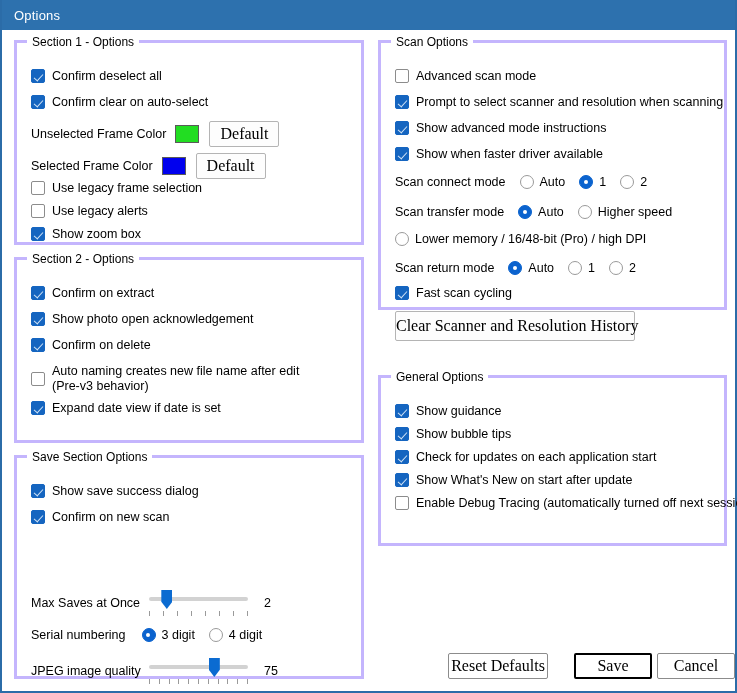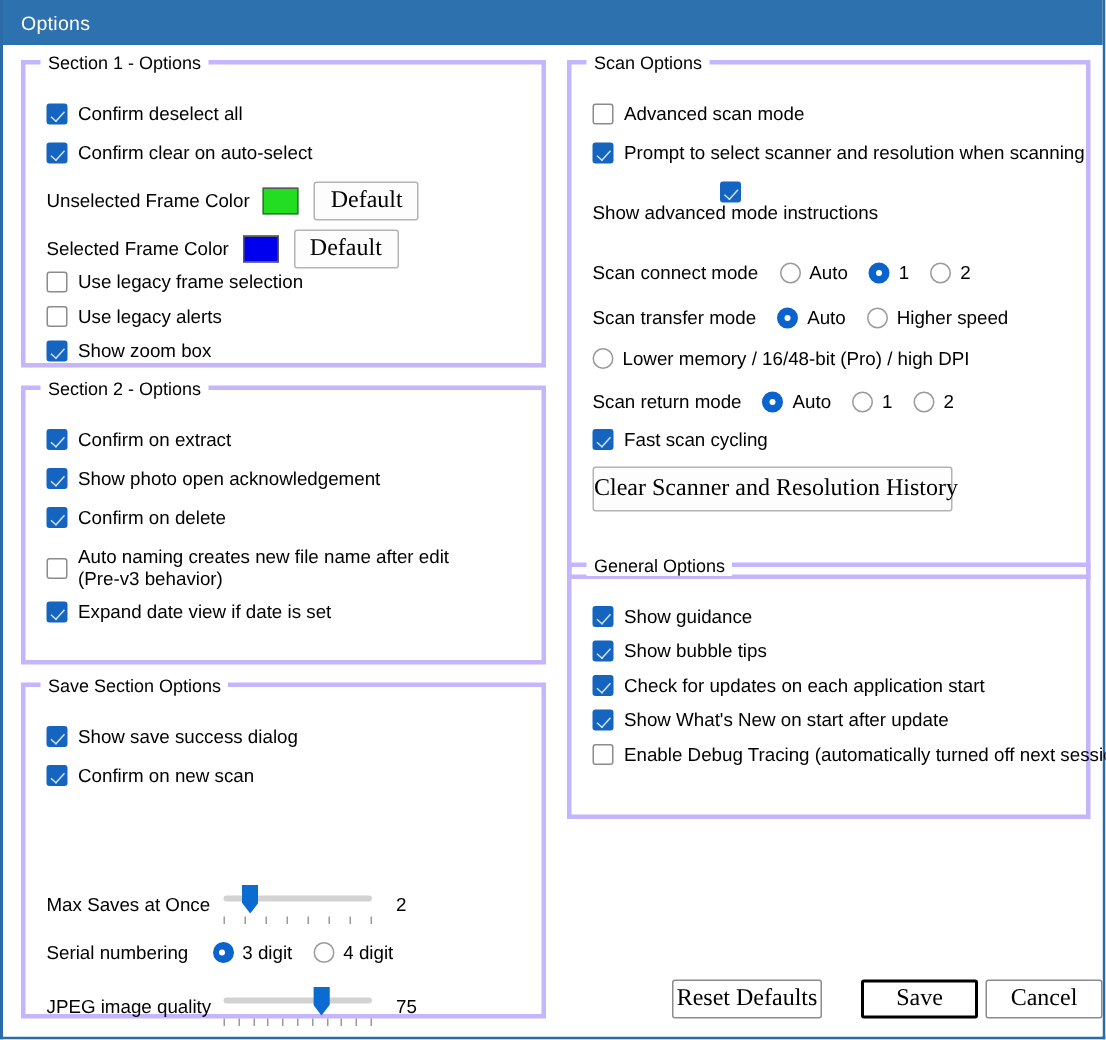--- a/index.html
+++ b/index.html
@@ -278,34 +278,38 @@
               <i></i>
               <i></i>
               <i></i>
               <i></i>
             </span>
         </span>
         <span class="sval" style="margin-left:16px;">75</span>
       </div>
     </div>
 
-    <div class="group" style="left:376px; top:10px; width:349px; height:346px;">
+    <div class="group" style="left:376px; top:10px; width:349px; height:270px;">
       <span class="legend">Scan Options</span>
 
       <div class="row" style="left:14px; top:26px;">
         <span class="cb off"></span>
         <span>Advanced scan mode</span>
       </div>
       <div class="row" style="left:14px; top:52px;">
         <span class="cb on"></span>
         <span>Prompt to select scanner and resolution when scanning</span>
       </div>
-      <div class="row" style="left:14px; top:78px;flex-direction:column;">
+      <div class="row" style="left:14px; top:78px;">
         <span class="cb on"></span>
         <span>Show advanced mode instructions</span>
+      </div>
+      <div class="row" style="left:14px; top:104px;">
+        <span class="cb on"></span>
+        <span>Show when faster driver available</span>
       </div>
 
       <div class="row" style="left:14px; top:132px;">
         <span class="slabel" style="margin-right:14px;">Scan connect mode</span>
         <span class="ritem">
           <span class="rb off"></span>
           <span class="rlabel">Auto</span>
         </span>
         <span class="ritem">
           <span class="rb on"></span>

